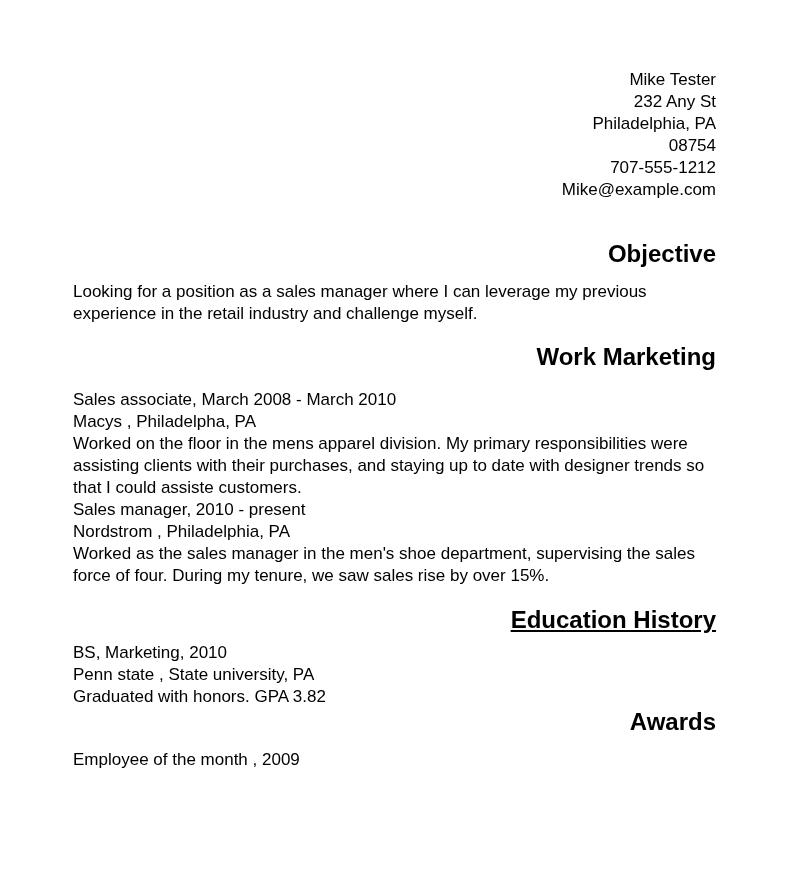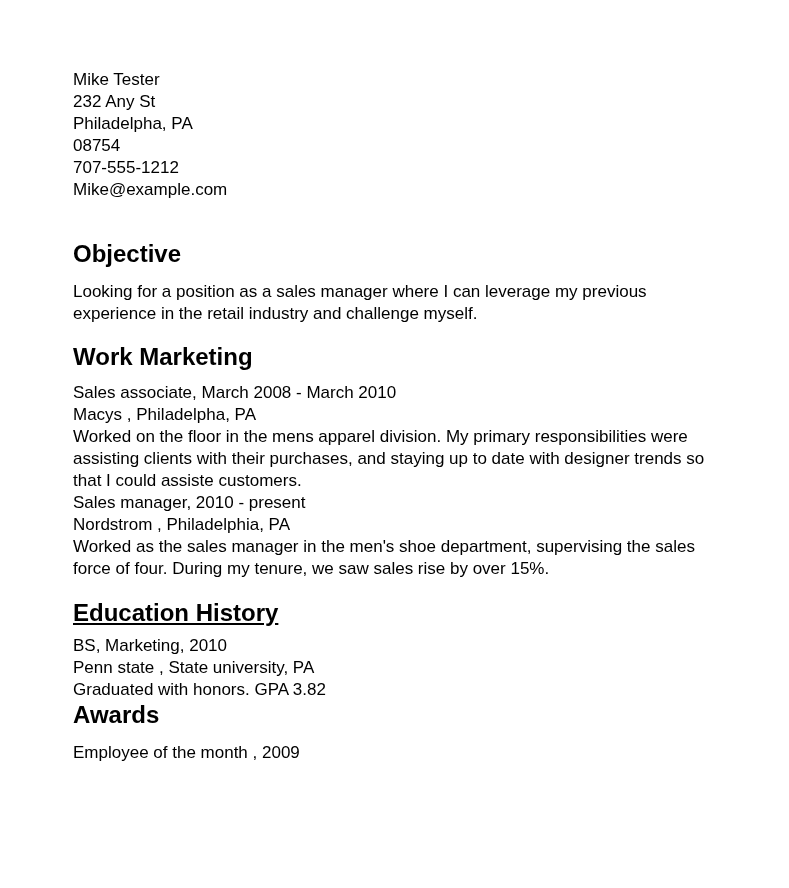--- a/index.html
+++ b/index.html
@@ -16,56 +16,56 @@
     font-size: 17px;
     line-height: 22px;
     overflow: hidden;
   }
   .page {
     width: 643px;          
     margin: 0 auto;
     padding-top: 69px;
   }
   .contact {
-    text-align: left;
+    text-align: right;
   }
   .contact div {
     white-space: nowrap;
   }
   .h {
     font-size: 24px;
     line-height: 28px;
     font-weight: bold;
-    text-align: left;
+    text-align: right;
     margin: 0;
     padding: 0;
   }
   .h-objective { margin-top: 39px; }
   .h-work      { margin-top: 18px; }
   .h-education { margin-top: 19px; text-decoration: underline; }
   .h-awards    { }
 
   .para {
     margin: 13px 0 0 0;
   }
   .entry { margin: 0; }
-  .entry-job1   { margin-top: 11px; }
+  .entry-job1   { margin-top: 18px; }
   .entry-job2   { }
   .entry-edu    { margin-top: 8px; }
   .entry-awards { margin-top: 13px; }
 </style>
 </head>
 <body>
 
 <div class="page">
 
   <header class="contact">
     <div>Mike Tester</div>
     <div>232 Any St</div>
-    <div>Philadelpha, PA</div>
+    <div>Philadelphia, PA</div>
     <div>08754</div>
     <div>707-555-1212</div>
     <div>Mike@example.com</div>
   </header>
 
   <h2 class="h h-objective">Objective</h2>
   <p class="para">Looking for a position as a sales manager where I can leverage my previous experience in the retail industry and challenge myself.</p>
 
   <h2 class="h h-work">Work Marketing</h2>
 

